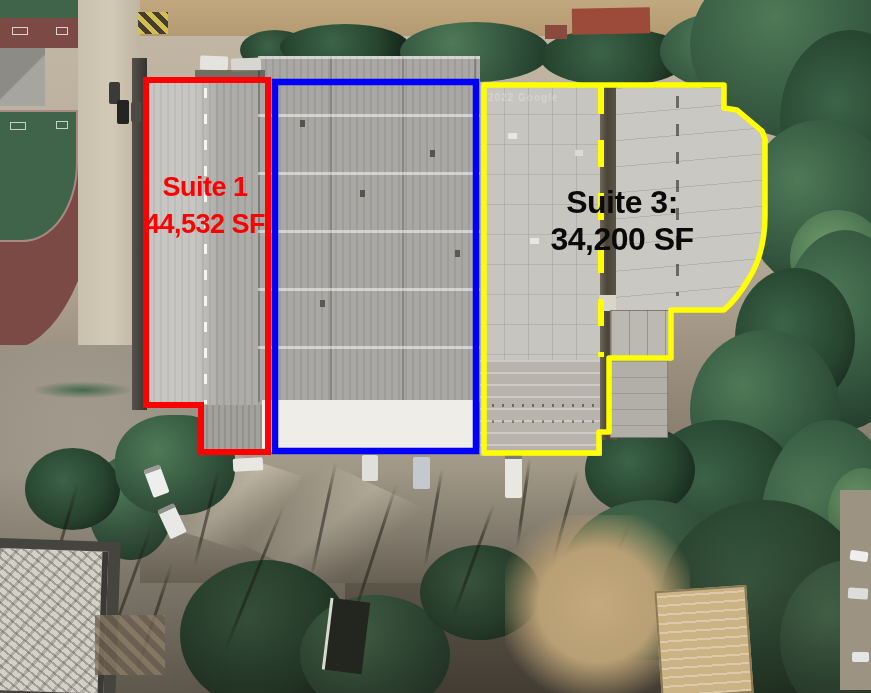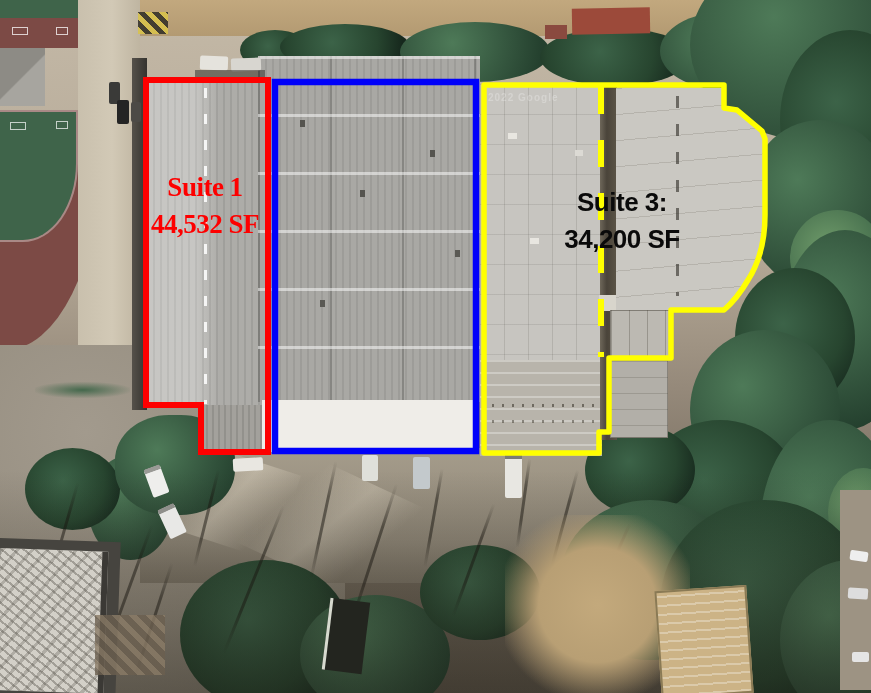--- a/index.html
+++ b/index.html
@@ -151,22 +151,22 @@
 
   <div style="left:488px;top:92px;width:120px;height:16px;font-size:10px;font-weight:700;color:rgba(255,255,255,.26);letter-spacing:1px;">2022 Google</div>
 
   <svg width="871" height="693" viewBox="0 0 871 693" style="left:0;top:0;">
     <path d="M146,80 H268 V452 H201 V405 H146 Z" fill="none" stroke-width="6" stroke="#fe0000"></path>
     <path d="M275,82 H476 V451 H275 Z" fill="none" stroke-width="6.5" stroke="#0000fa"></path>
     <path d="M484,85 H724 V108 L737,110 L762,131 L765,139 V215 C765,245 757,266 748,280 C741,292 732,303 724,310 H671 V358 H609 V432 H599 V453 H484 Z" fill="none" stroke-width="5.5" stroke-linejoin="round" stroke="#ffff00"></path>
     <line x1="601" y1="87" x2="601" y2="357" stroke-width="6" stroke-dasharray="27 26" stroke="#ffff00"></line>
   </svg>
 
-  <div class="label" style="left: 138px; top: 169px; width: 134px; font-size: 27px; color: rgb(254, 0, 0); font-family: Liberation Serif, serif;">
+  <div class="label" style="left: 138px; top: 169px; width: 134px; font-size: 27px; color: rgb(254, 0, 0);">
     <span style="position:static;display:block;">Suite 1</span>
     <span style="position:static;display:block;">44,532 SF</span>
   </div>
-  <div class="label" style="left: 540px; top: 184px; width: 164px; font-size: 26px; color: rgb(10, 10, 10);">
+  <div class="label" style="left: 540px; top: 184px; width: 164px; font-size: 32px; color: rgb(10, 10, 10);">
     <span style="position:static;display:block;">Suite 3:</span>
     <span style="position:static;display:block;">34,200 SF</span>
   </div>
 
 </div>
 
 </body></html>

